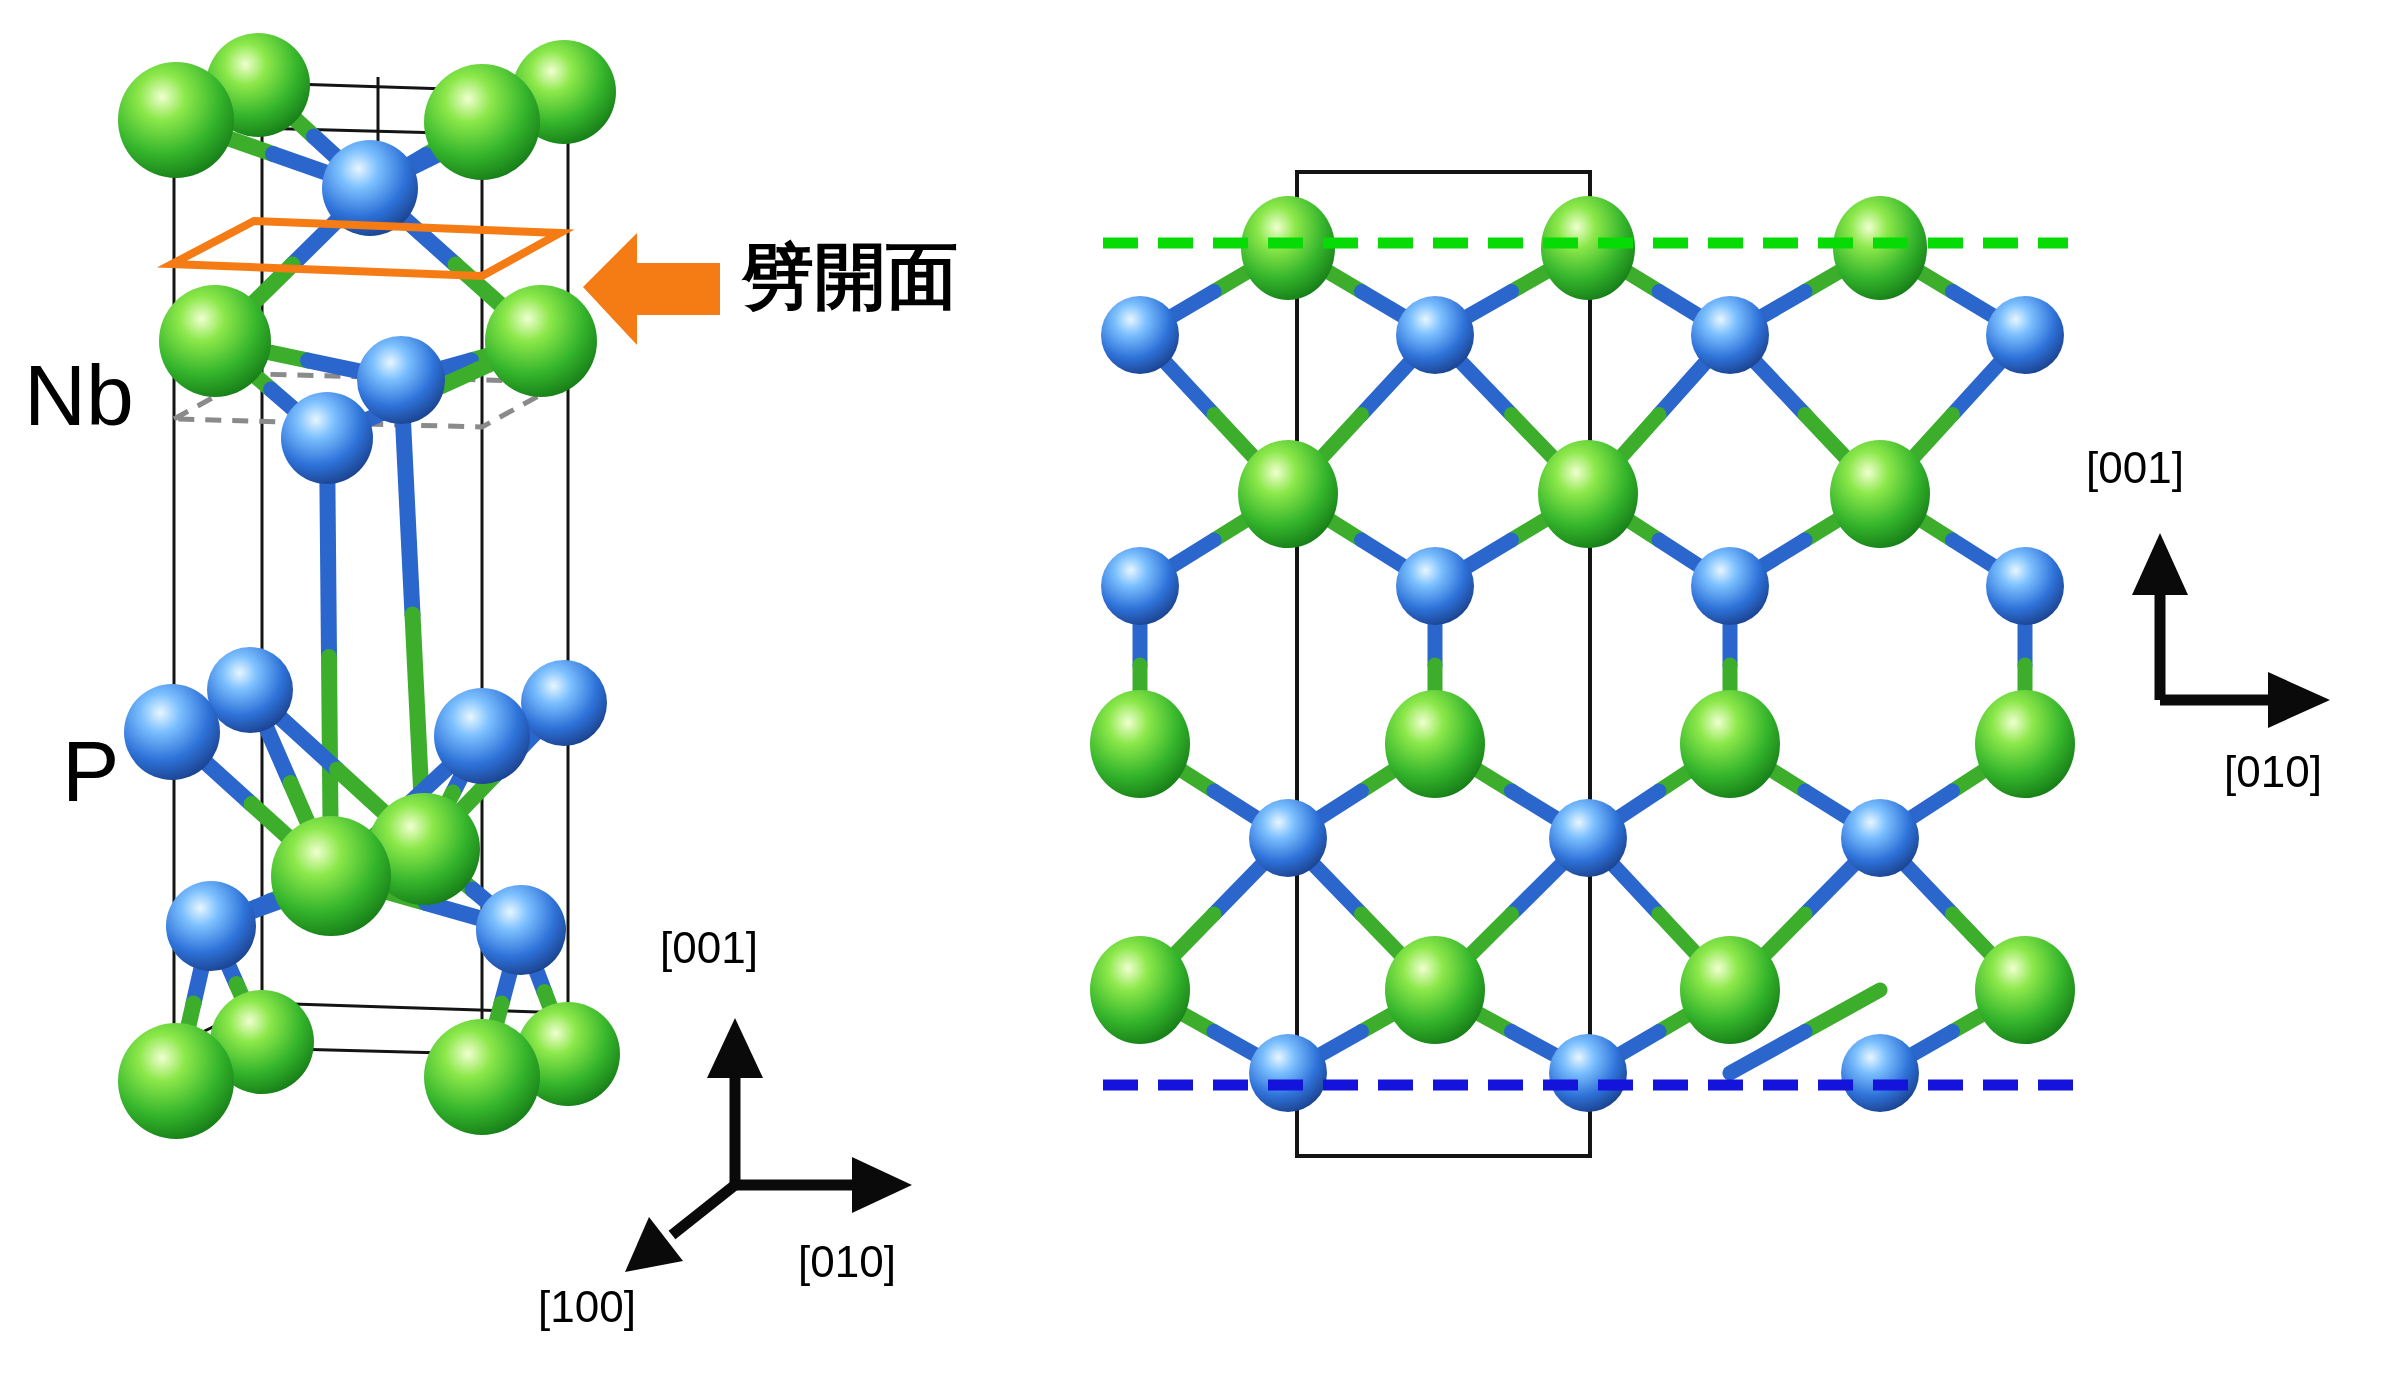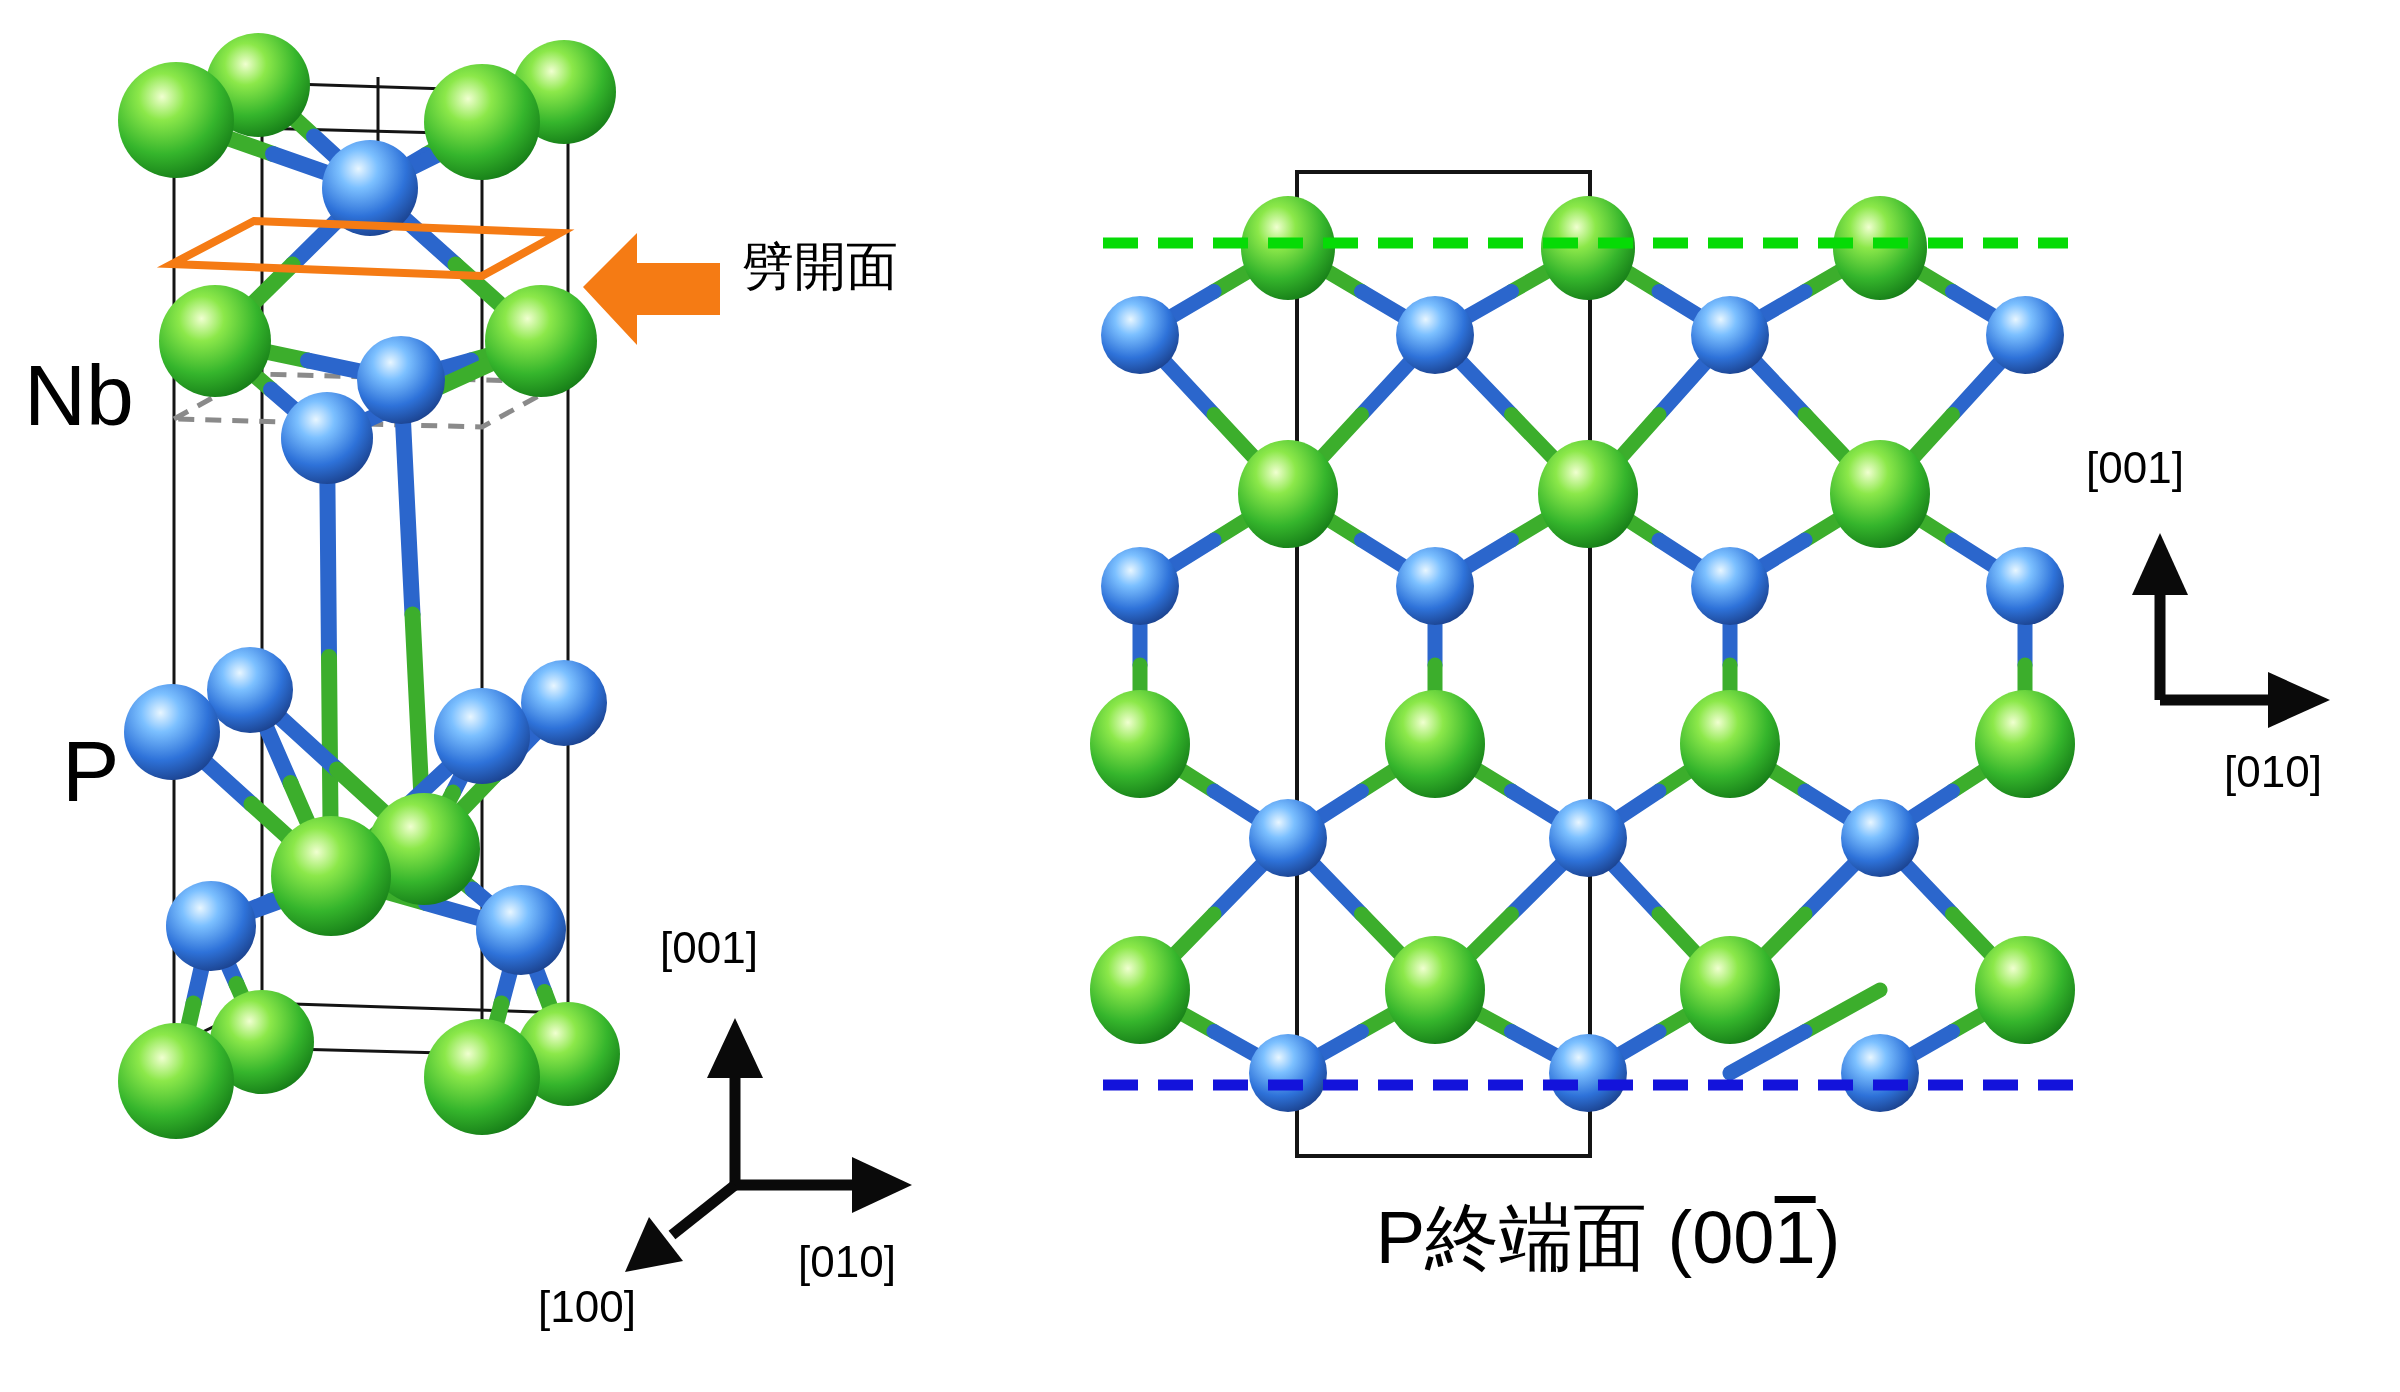--- a/index.html
+++ b/index.html
@@ -3,21 +3,21 @@
 <meta charset="utf-8">
 <style>
   html,body{margin:0;padding:0;background:#fff;}
   #stage{position:relative;width:2400px;height:1392px;background:#ffffff;overflow:hidden;
          font-family:"Liberation Sans","DejaVu Sans",sans-serif;}
   #scene{position:absolute;left:0;top:0;}
   .lbl{position:absolute;color:#000;white-space:nowrap;line-height:1;}
   .ttl{font-size:74px;}
   .axis{font-size:44px;}
   .species{font-size:86px;}
-  .cleave{font-size:52px;}
+  .cleave{font-size:72px;font-weight:bold;}
   .center{transform:translateX(-50%);}
   .ovl{display:inline-block;border-top:7px solid #000;padding-top:2px;line-height:0.9;}
 </style>
 </head>
 <body>
 
 <div id="stage">
 
   <svg id="scene" width="2400" height="1392" viewBox="0 0 2400 1392">
     <defs>
@@ -246,18 +246,15 @@
       <polygon points="2330,700 2268,672 2268,728" fill="#0a0a0a"></polygon>
     </svg>
 
   <div class="lbl species" style="left:24px;top:352px;">Nb</div>
   <div class="lbl species" style="left:62px;top:728px;">P</div>
   <div class="lbl cleave" style="left:742px;top:240px;">劈開面</div>
   <div class="lbl axis" style="left:660px;top:926px;">[001]</div>
   <div class="lbl axis" style="left:798px;top:1240px;">[010]</div>
   <div class="lbl axis" style="left:538px;top:1262px;margin-top:23px;">[100]</div>
 
-  <div class="lbl ttl center" style="left:1608px;top:1196px;">
-    <span>P終端面 (00</span><span class="ovl">1</span><span>)</span>
-  </div>
   <div class="lbl axis" style="left:2086px;top:446px;">[001]</div>
   <div class="lbl axis" style="left:2224px;top:750px;">[010]</div>
 </div>
 
 </body></html>

